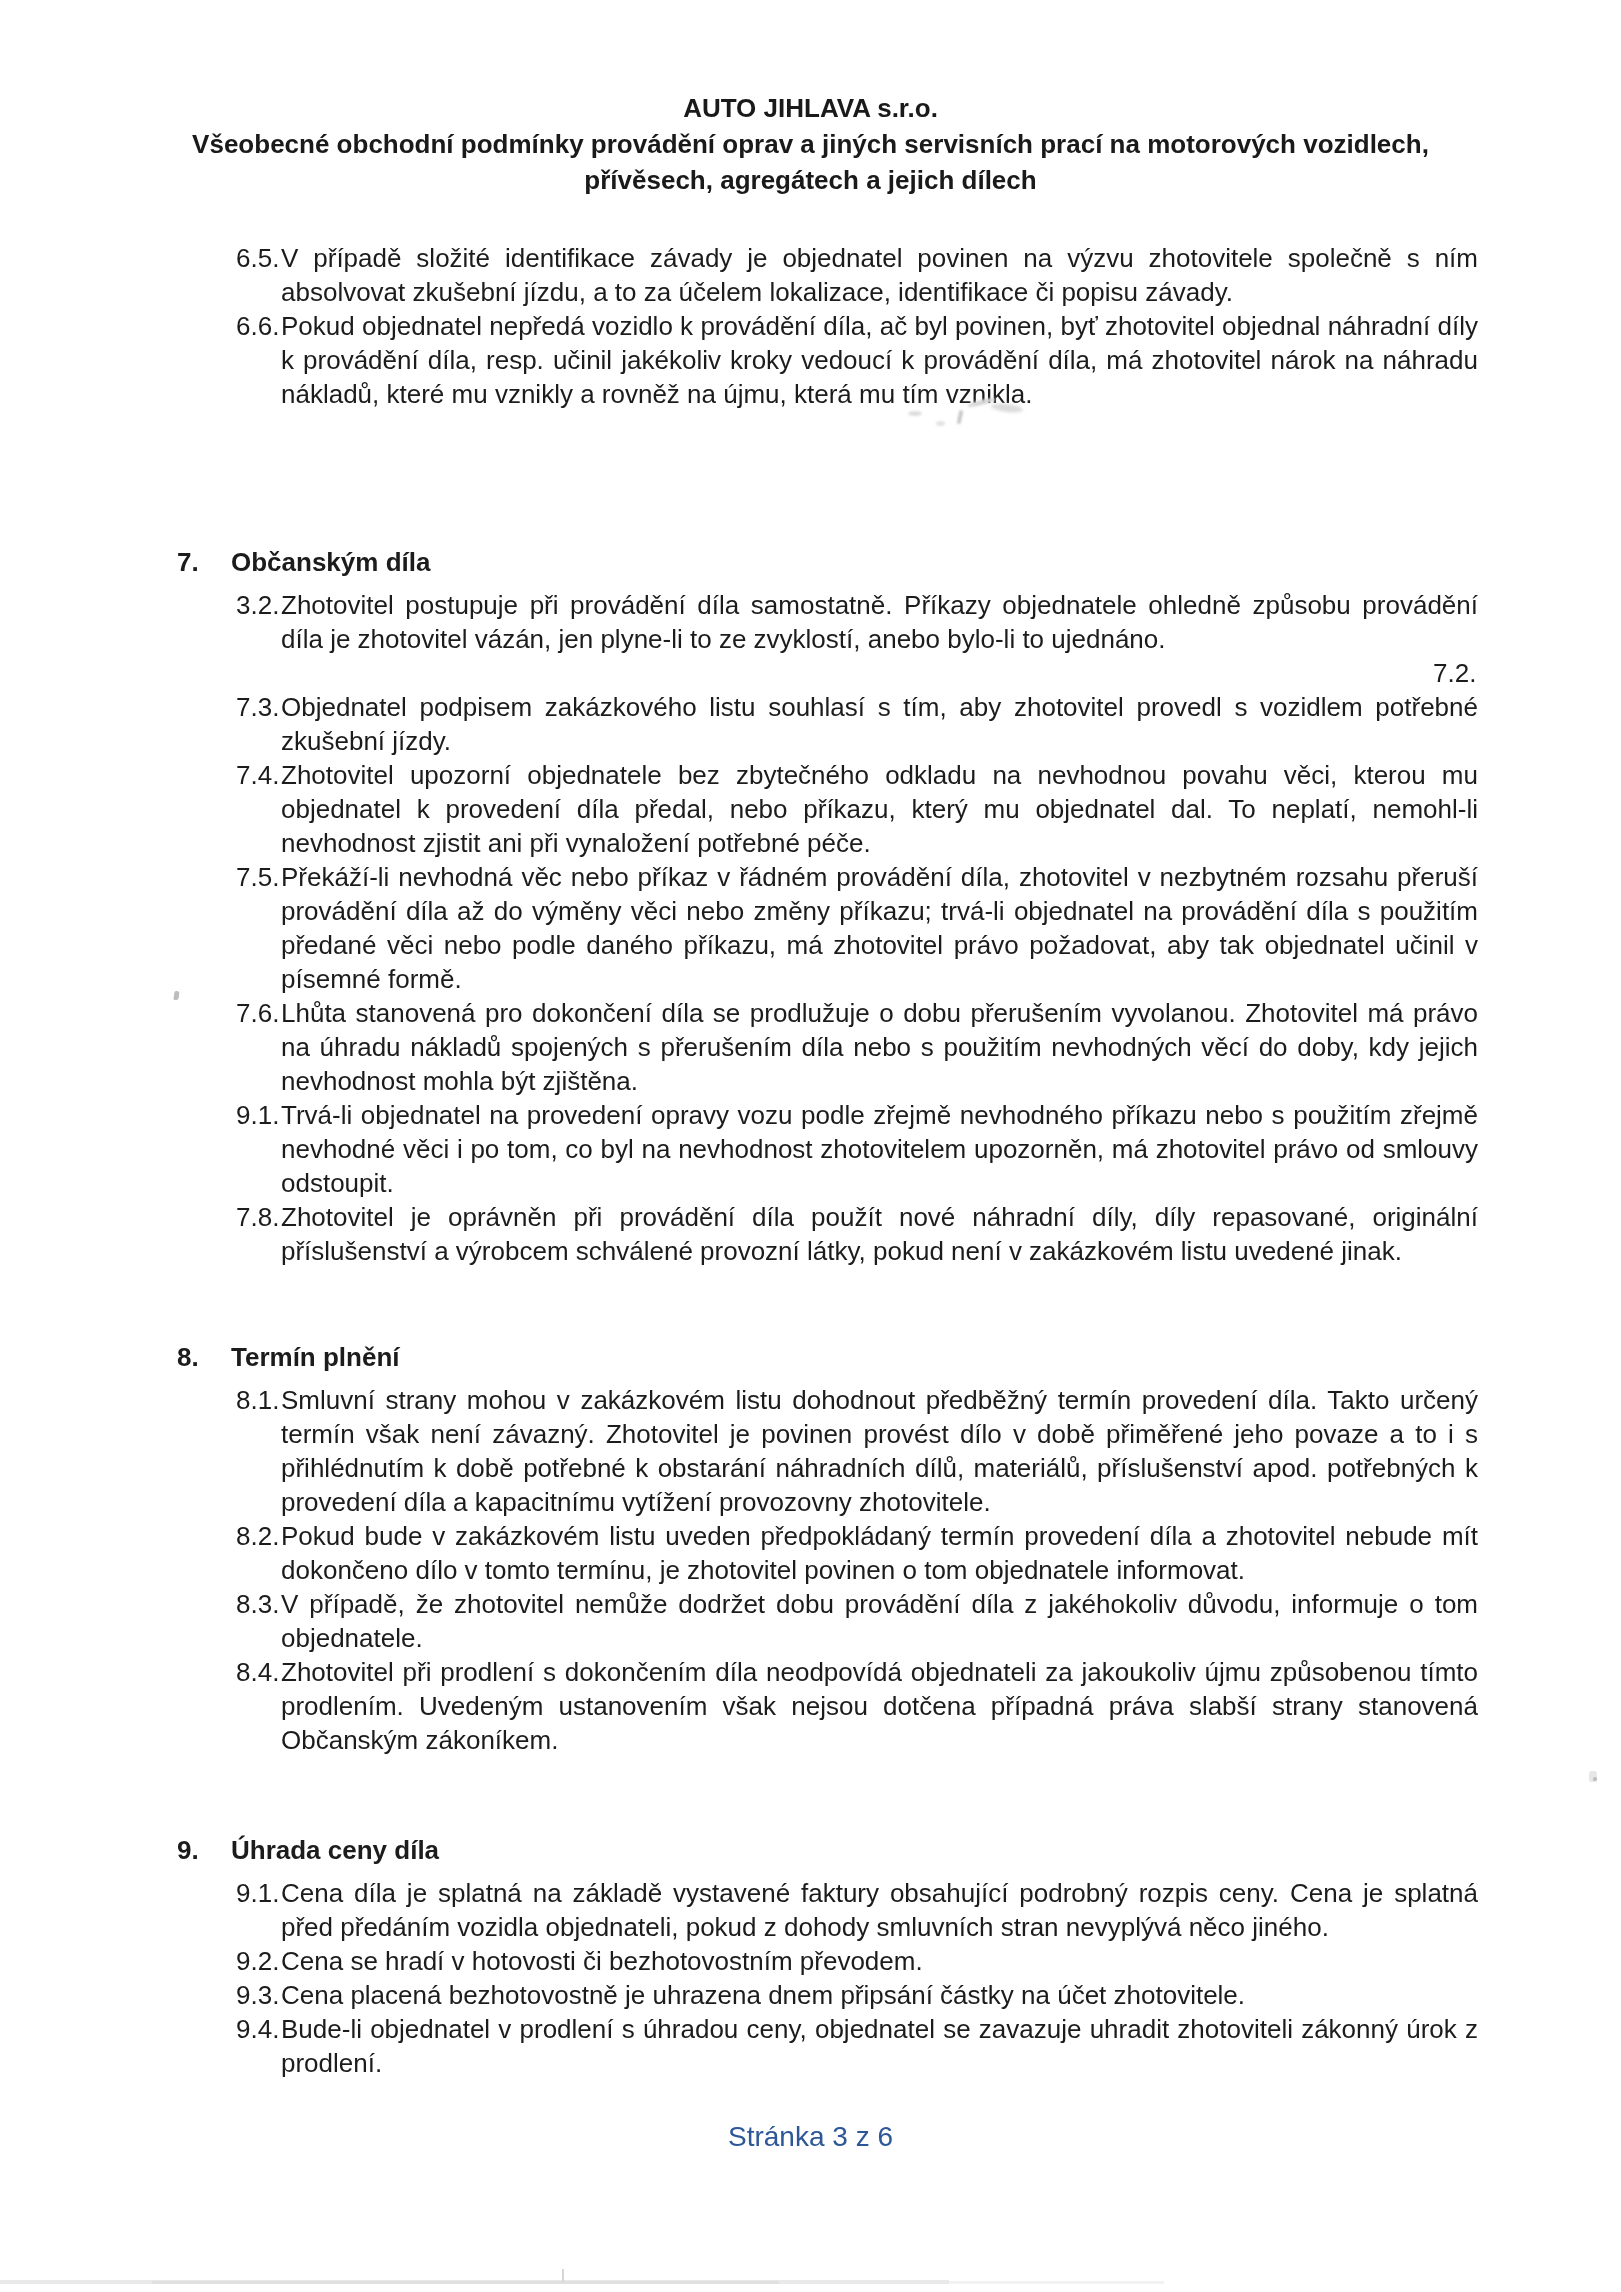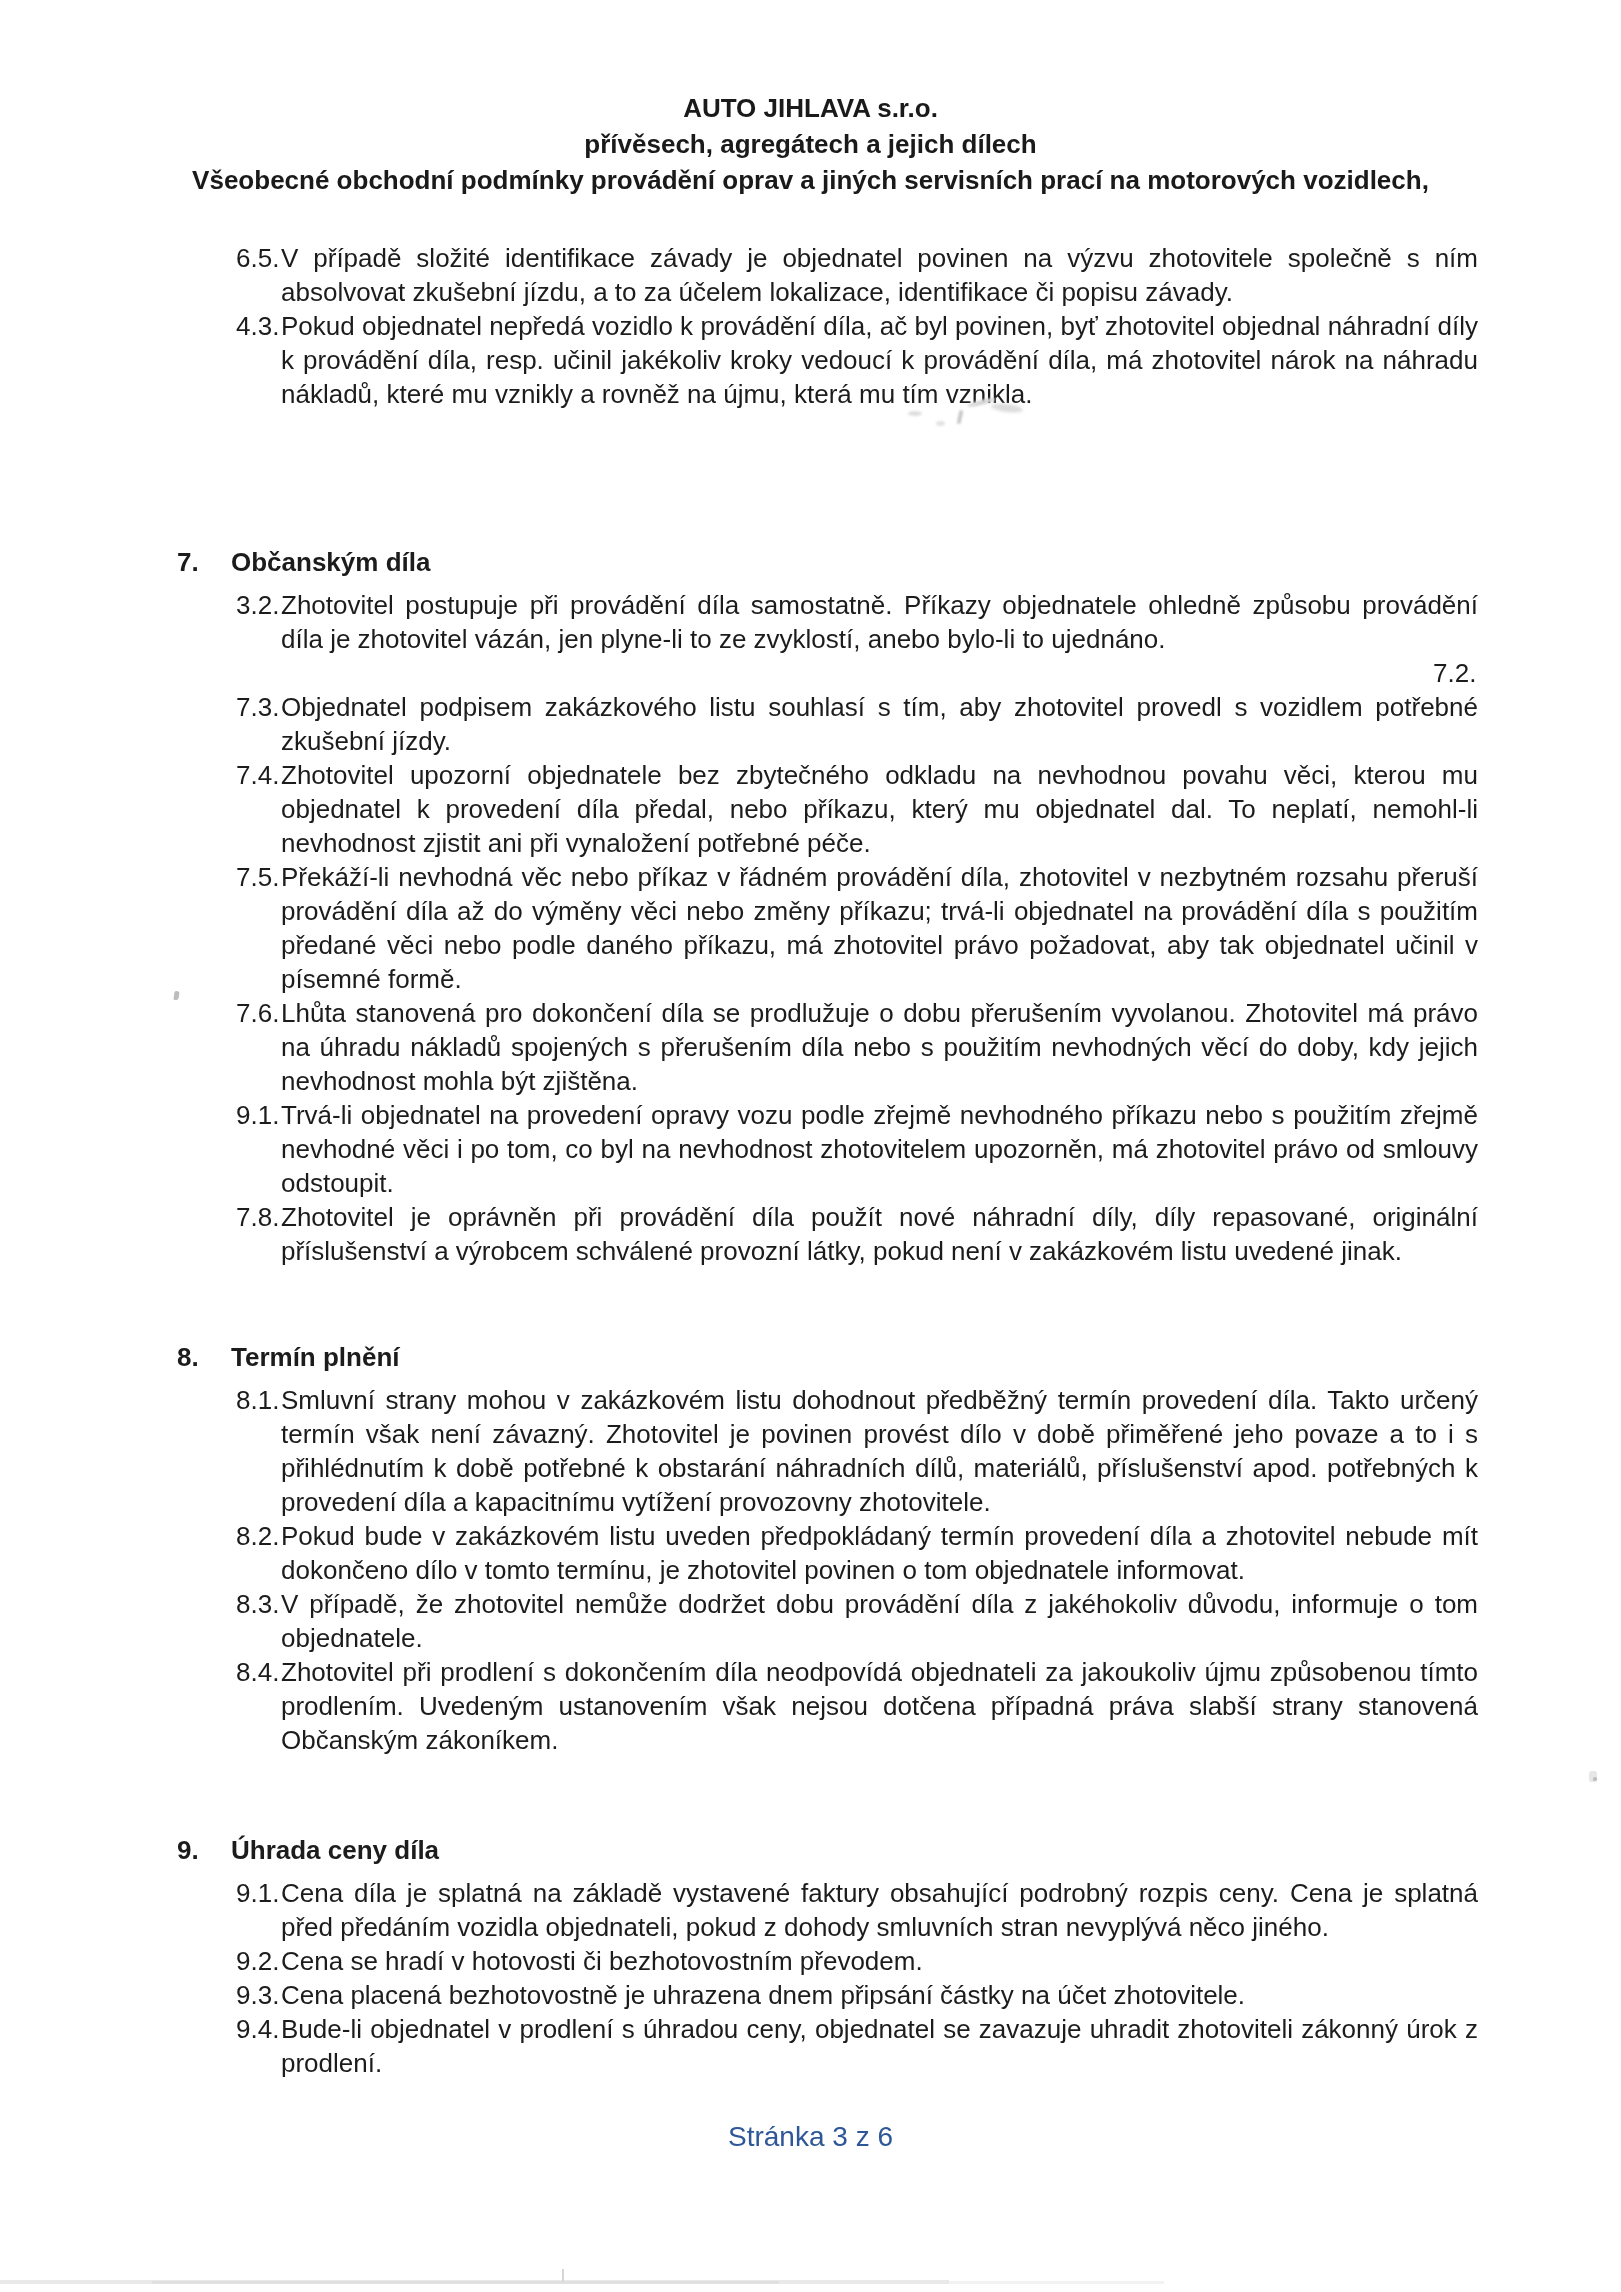--- a/index.html
+++ b/index.html
@@ -72,31 +72,31 @@
   .bottom-line-c { left:949px; top:2281px; width:215px; height:2.7px; background:#f2f2f2; }
   .bottom-tick { left:562px; top:2269px; width:1.8px; height:12.5px; background:#d6d6d6; }
 </style>
 </head>
 <body>
 
 <div class="page">
 
   <div class="doc-header">
     <div>AUTO JIHLAVA s.r.o.</div>
+    <div>Všeobecné obchodní podmínky provádění oprav a jiných servisních prací na motorových vozidlech,</div>
     <div>přívěsech, agregátech a jejich dílech</div>
-    <div>Všeobecné obchodní podmínky provádění oprav a jiných servisních prací na motorových vozidlech,</div>
   </div>
 
   <div class="intro-block">
     <div class="clause">
       <span class="cnum">6.5.</span>
       <span class="ctext">V případě složité identifikace závady je objednatel povinen na výzvu zhotovitele společně s ním absolvovat zkušební jízdu, a to za účelem lokalizace, identifikace či popisu závady.</span>
     </div>
     <div class="clause">
-      <span class="cnum">4.3.</span>
+      <span class="cnum">6.6.</span>
       <span class="ctext">Pokud objednatel nepředá vozidlo k provádění díla, ač byl povinen, byť zhotovitel objednal náhradní díly k provádění díla, resp. učinil jakékoliv kroky vedoucí k provádění díla, má zhotovitel nárok na náhradu nákladů, které mu vznikly a rovněž na újmu, která mu tím vznikla.</span>
     </div>
   </div>
 
   <div class="section-7">
     <div class="section-head">
       <span class="snum">7.</span>
       <span class="stitle">Občanským díla</span>
     </div>
     <div class="clause">

